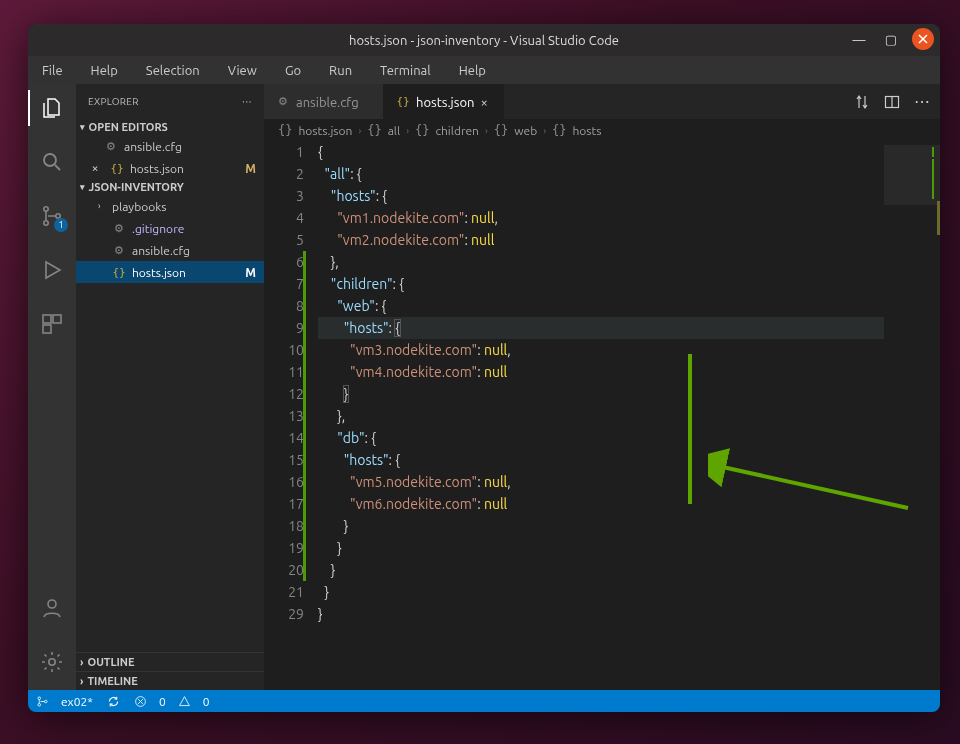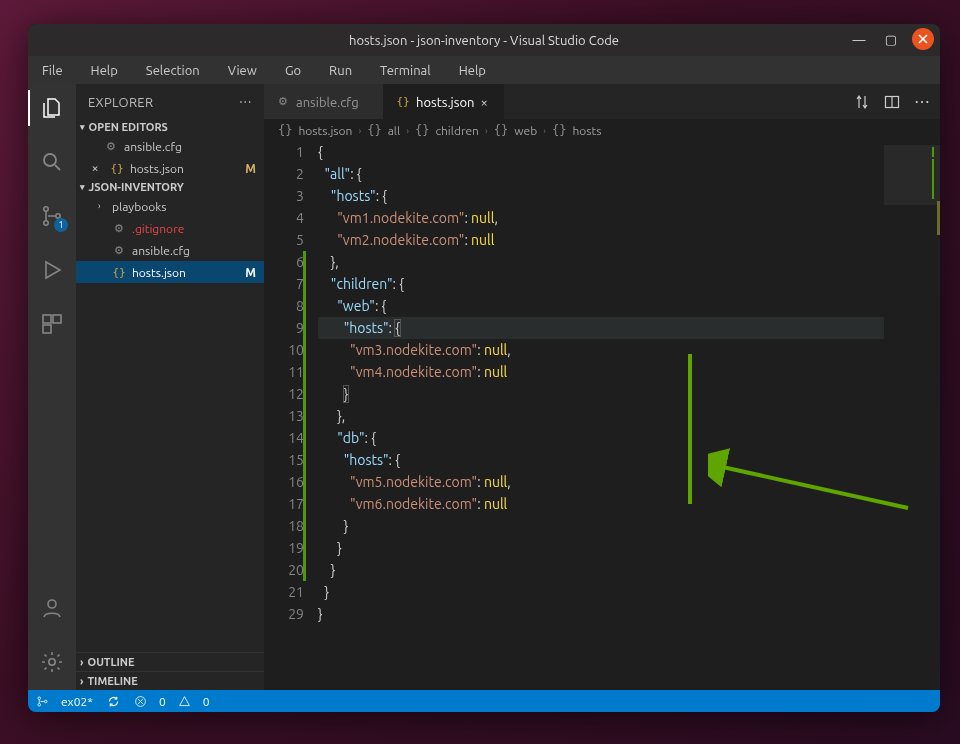--- a/index.html
+++ b/index.html
@@ -40,21 +40,21 @@
   .activitybar { width:48px; background:#333333; display:flex; flex-direction:column; align-items:center; padding-top:6px; justify-content:space-between; }
   .activity-top, .activity-bottom { display:flex; flex-direction:column; align-items:center; gap:18px; }
   .activity-icon { width:48px; height:36px; display:flex; align-items:center; justify-content:center; color:#858585; cursor:pointer; position:relative; }
   .activity-icon.active { color:#fff; }
   .activity-icon.active::before { content:""; position:absolute; left:0; top:0; bottom:0; width:2px; background:#fff; }
   .activity-icon svg { width:24px; height:24px; }
   .badge { position:absolute; bottom:2px; right:8px; background:#0e639c; color:#fff; border-radius:50%; width:14px; height:14px; font-size:9px; display:flex; align-items:center; justify-content:center; }
 
   
   .sidebar { width:188px; background:#252526; display:flex; flex-direction:column; font-size:12px; }
-  .sidebar-header { height:35px; display:flex; align-items:center; justify-content:space-between; padding:0 12px; color:#bbb; font-size:13px; letter-spacing:.3px; }
+  .sidebar-header { height:35px; display:flex; align-items:center; justify-content:space-between; padding:0 12px; color:#bbb; font-size:10px; letter-spacing:.3px; }
   .section-hdr { display:flex; align-items:center; gap:4px; padding:2px 4px; color:#ccc; font-size:11px; font-weight:700; cursor:pointer; }
   .section-hdr .chev { font-size:9px; }
   .tree { display:flex; flex-direction:column; }
   .tree-row { display:flex; align-items:center; gap:6px; height:22px; padding-left:20px; color:#ccc; cursor:pointer; position:relative; }
   .tree-row.indent { padding-left:28px; }
   .tree-row.indent2 { padding-left:22px; }
   .tree-row.active { background:#094771; color:#fff; }
   .tree-row .mod { position:absolute; right:8px; color:#d9b469; font-weight:600; }
   .tree-row .chev-sm { font-size:9px; color:#ccc; width:8px; }
   .fi { width:14px; display:flex; justify-content:center; color:#aaa; font-size:11px;}
@@ -229,21 +229,21 @@
         <span>JSON-INVENTORY</span>
       </div>
       <div class="tree">
         <div class="tree-row indent2">
           <span class="chev-sm">›</span>
           <span>playbooks</span>
         </div>
         <div class="tree-row indent2">
           <span class="chev-sm"></span>
           <span class="fi fi-gear">⚙</span>
-          <span style="color:#ef4444;">.gitignore</span>
+          <span style="color:#c4b5fd;">.gitignore</span>
         </div>
         <div class="tree-row indent2">
           <span class="chev-sm"></span>
           <span class="fi fi-gear">⚙</span>
           <span>ansible.cfg</span>
         </div>
         <div class="tree-row indent2 active">
           <span class="chev-sm"></span>
           <span class="fi fi-braces">{}</span>
           <span>hosts.json</span>

